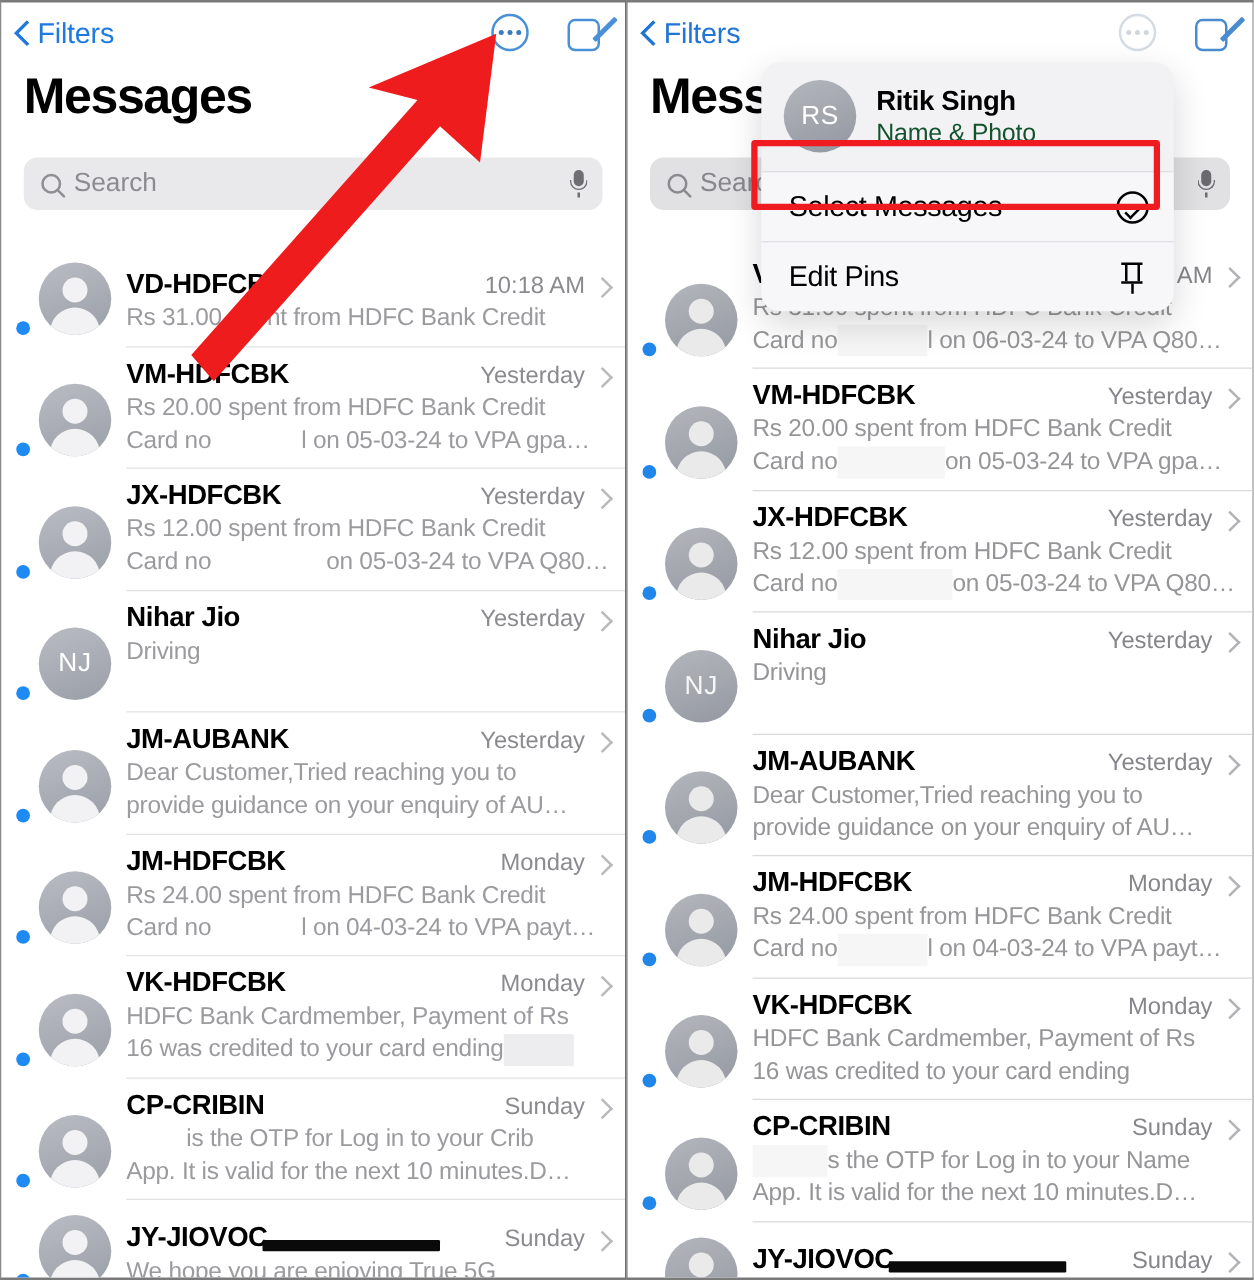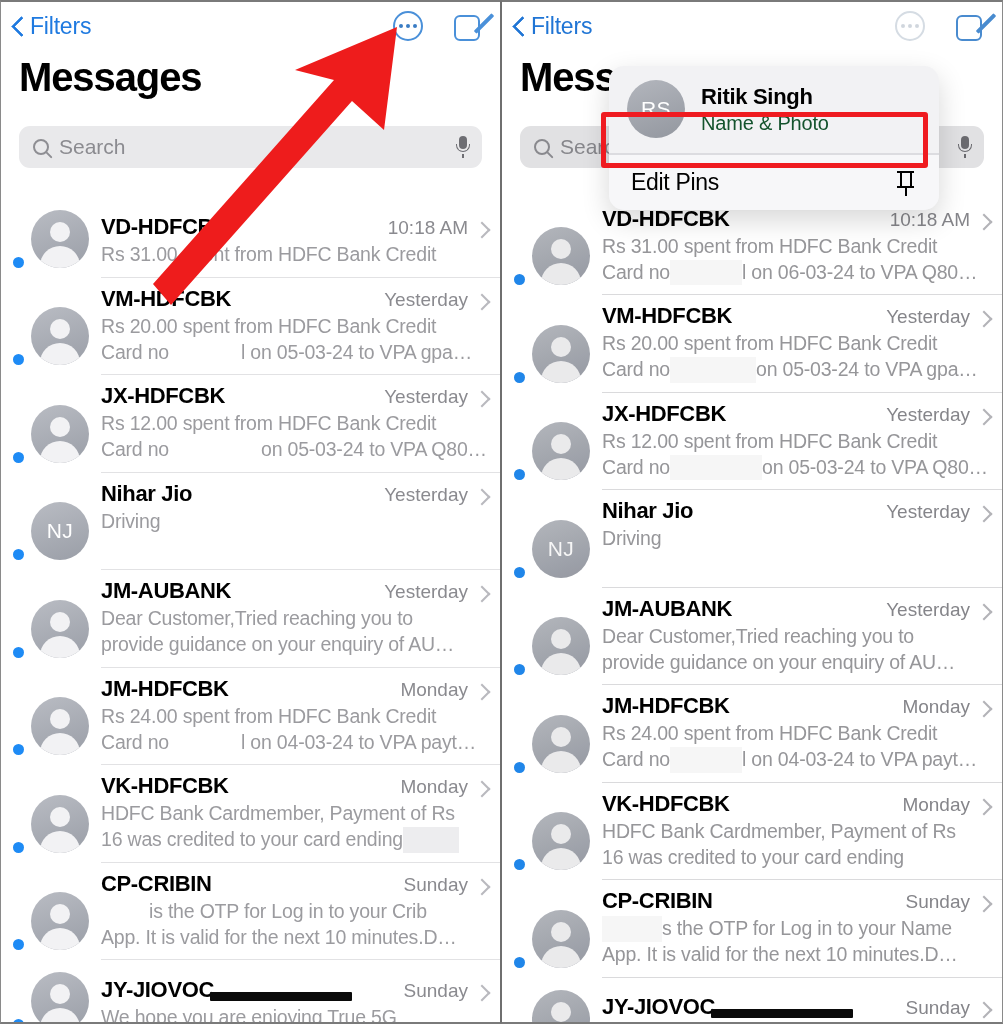--- a/index.html
+++ b/index.html
@@ -157,21 +157,21 @@
     margin-top: 2px; letter-spacing:-0.2px;
   }
   .row-snippet .ln { display:block; white-space:nowrap; overflow:hidden; }
   .redact { display:inline-block; background:#ffffff; }
   .redact-grey { display:inline-block; background:#ededef; }
   .redact-black { display:inline-block; background:#0a0a0a; height: 9px; border-radius:1px; vertical-align: 2px;}
 
   
   .arrow-svg { position:absolute; left: 130px; top: 20px; width: 290px; height: 290px; pointer-events:none; }
   .popup {
-    position:absolute; left: 107px; top: 64px; width: 330px;
+    position:absolute; left: 107px; top: 48px; width: 330px;
     background: #f2f2f4; border-radius: 15px;
     box-shadow: 0 10px 28px rgba(0,0,0,0.16);
     overflow: hidden;
     font-size: 22px;
   }
   .popup-header { display:flex; align-items:center; gap: 16px; padding: 14px 16px 15px 18px; }
   .popup-av {
     width: 58px; height: 58px; border-radius:50%; flex:none;
     background: linear-gradient(160deg,#b3b6bd 0%, #93979f 100%);
     display:flex; align-items:center; justify-content:center;
@@ -638,20 +638,24 @@
       <div class="popup-header">
         <div class="popup-av">
           <span>RS</span>
         </div>
         <div>
           <div class="popup-name">Ritik Singh</div>
           <div class="popup-sub">Name &amp; Photo</div>
         </div>
       </div>
       <div class="popup-sep"></div>
+      <div class="popup-item">
+        <span class="lbl">Select Messages</span>
+        <span class="ic ic-check"></span>
+      </div>
       <div class="popup-sep"></div>
       <div class="popup-item">
         <span class="lbl">Edit Pins</span>
         <span class="ic ic-pin">
           <span class="bar"></span>
             <span class="l1"></span>
             <span class="l2"></span>
             <span class="barb"></span>
             <span class="stem"></span>
         </span>

